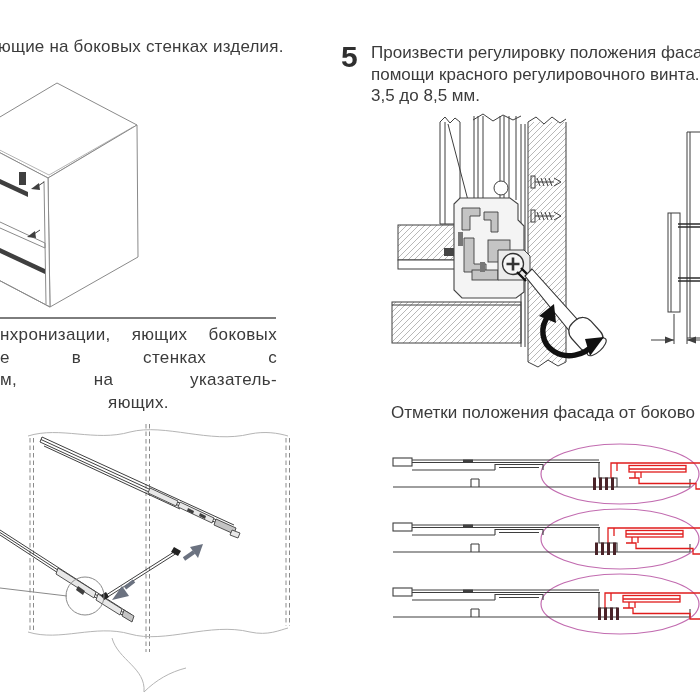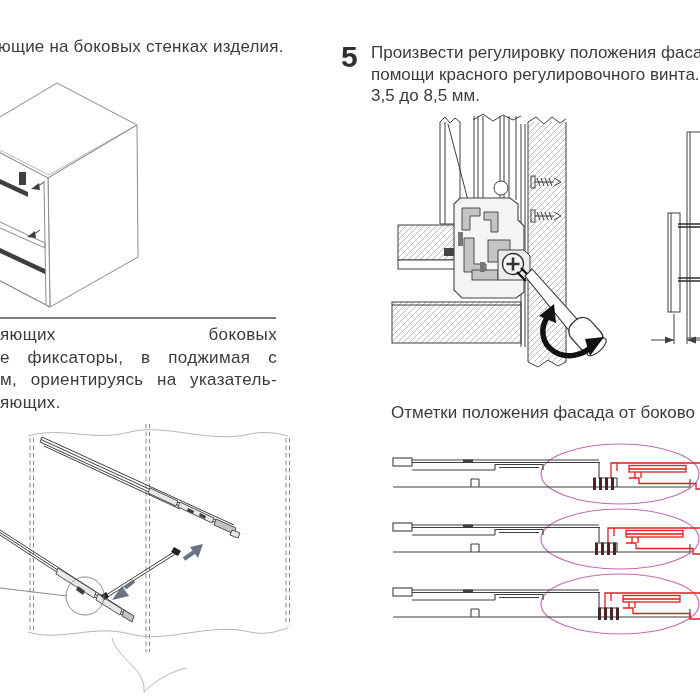--- a/index.html
+++ b/index.html
@@ -5,21 +5,21 @@
   html,body{margin:0;padding:0;}
   body{
     width:700px;height:700px;overflow:hidden;position:relative;background:#fff;
     font-family:"Liberation Sans", sans-serif;color:var(--text,#3b3b3b);
   }
   .abs{position:absolute;}
   .intro-line{position:absolute;left:-2px;top:37px;font-size:17px;letter-spacing:.2px;white-space:nowrap;}
   .divider{position:absolute;left:0;top:317px;width:276px;height:2px;background:var(--divider-gray,#7d7d7d);}
   .sync-para{position:absolute;left:0;top:324px;width:277px;}
   .jline{display:flex;justify-content:space-between;font-size:17px;line-height:22.5px;letter-spacing:.35px;white-space:nowrap;}
-  .jline.single{justify-content:flex-start;}
+  .jline.single{justify-content:center;}
   .step-num{position:absolute;left:341px;top:42px;font-size:30px;font-weight:bold;line-height:1;color:#2f2f2f;}
   .step-text{position:absolute;left:371px;top:42px;font-size:17px;line-height:21.5px;white-space:nowrap;}
   .fascia-heading{position:absolute;left:391px;top:403px;font-size:17px;white-space:nowrap;}
   svg{position:absolute;overflow:hidden;}
   svg .k{stroke:var(--drawing-dark,#3f3f3f);fill:none;stroke-width:1;}
   svg .g{stroke:var(--drawing-gray,#8a8a8a);fill:none;stroke-width:1;}
   svg .lt{stroke:var(--drawing-light,#b5b5b5);fill:none;stroke-width:1;}
   svg .w{fill:#fff;}
   svg .dk{fill:var(--drawing-dark,#3f3f3f);stroke:none;}
   svg .gf{fill:#e8e8e8;stroke:var(--drawing-dark,#3f3f3f);stroke-width:.9;}
@@ -57,33 +57,32 @@
     <polygon class="dk" points="31,109 39,103 40,110"></polygon>
     <line class="k" x1="40" y1="150" x2="34" y2="154" stroke-width="1.6"></line>
     <polygon class="dk" points="27,157 35,151 36,158"></polygon>
   </g>
 </svg>
 
 <div class="divider"></div>
 
 <div id="sync-para" class="sync-para">
     <div class="jline">
+      <span>нхронизации,</span>
       <span>яющих</span>
       <span>боковых</span>
     </div>
     <div class="jline">
       <span>е</span>
-      <span>фиксаторы,</span>
       <span>в</span>
-      <span>поджимая</span>
+      <span>стенках</span>
       <span>с</span>
     </div>
     <div class="jline">
       <span>м,</span>
-      <span>ориентируясь</span>
       <span>на</span>
       <span>указатель-</span>
     </div>
     <div class="jline single">
       <span>яющих.</span>
     </div>
   </div>
 
 <svg class="abs" style="left:0;top:420px;" width="320" height="280" viewBox="0 0 320 280">
   <g>

